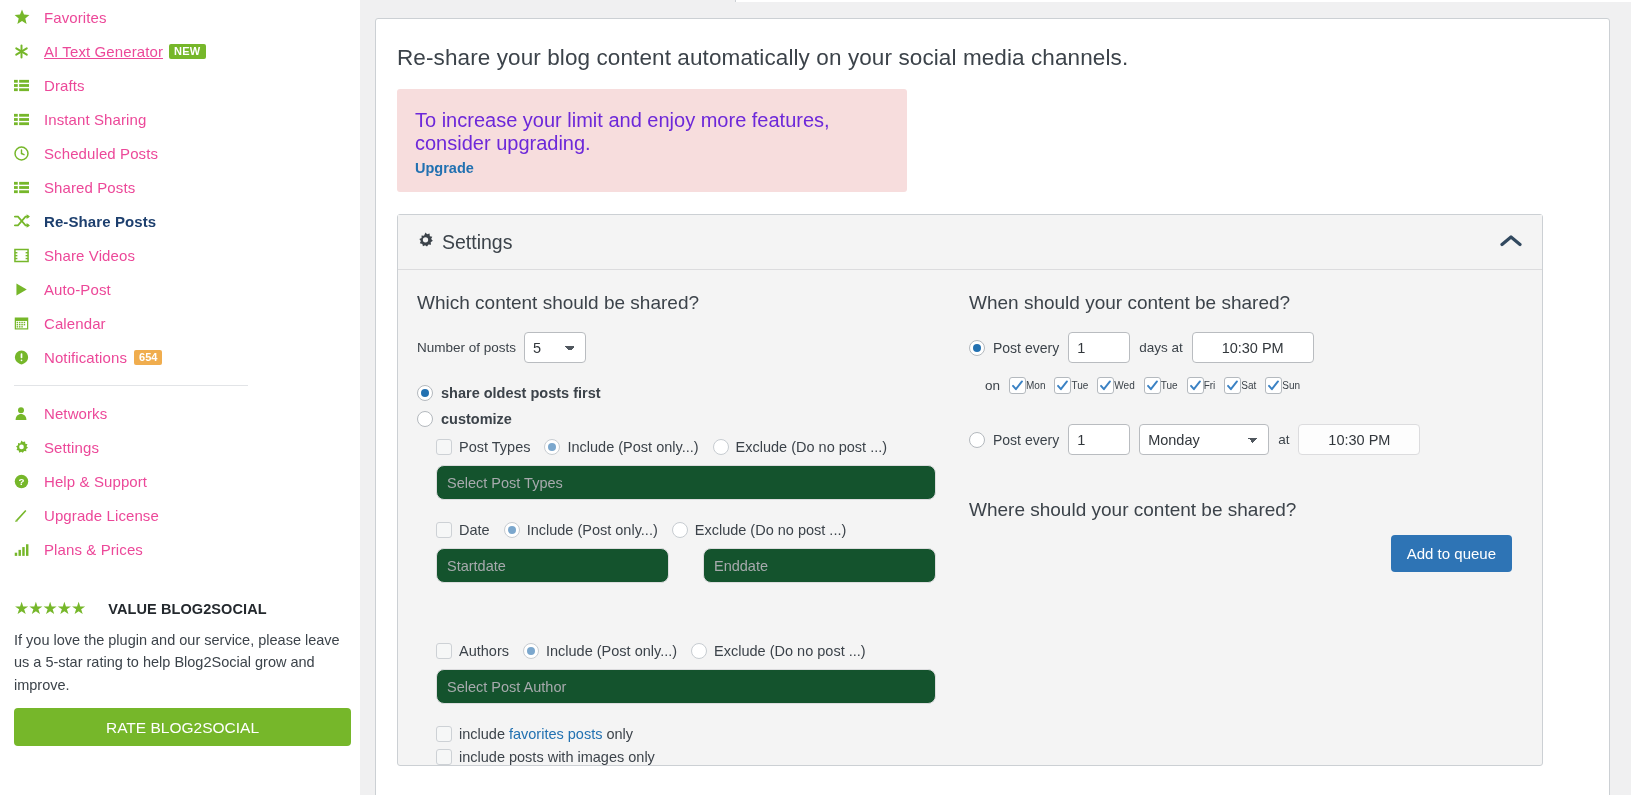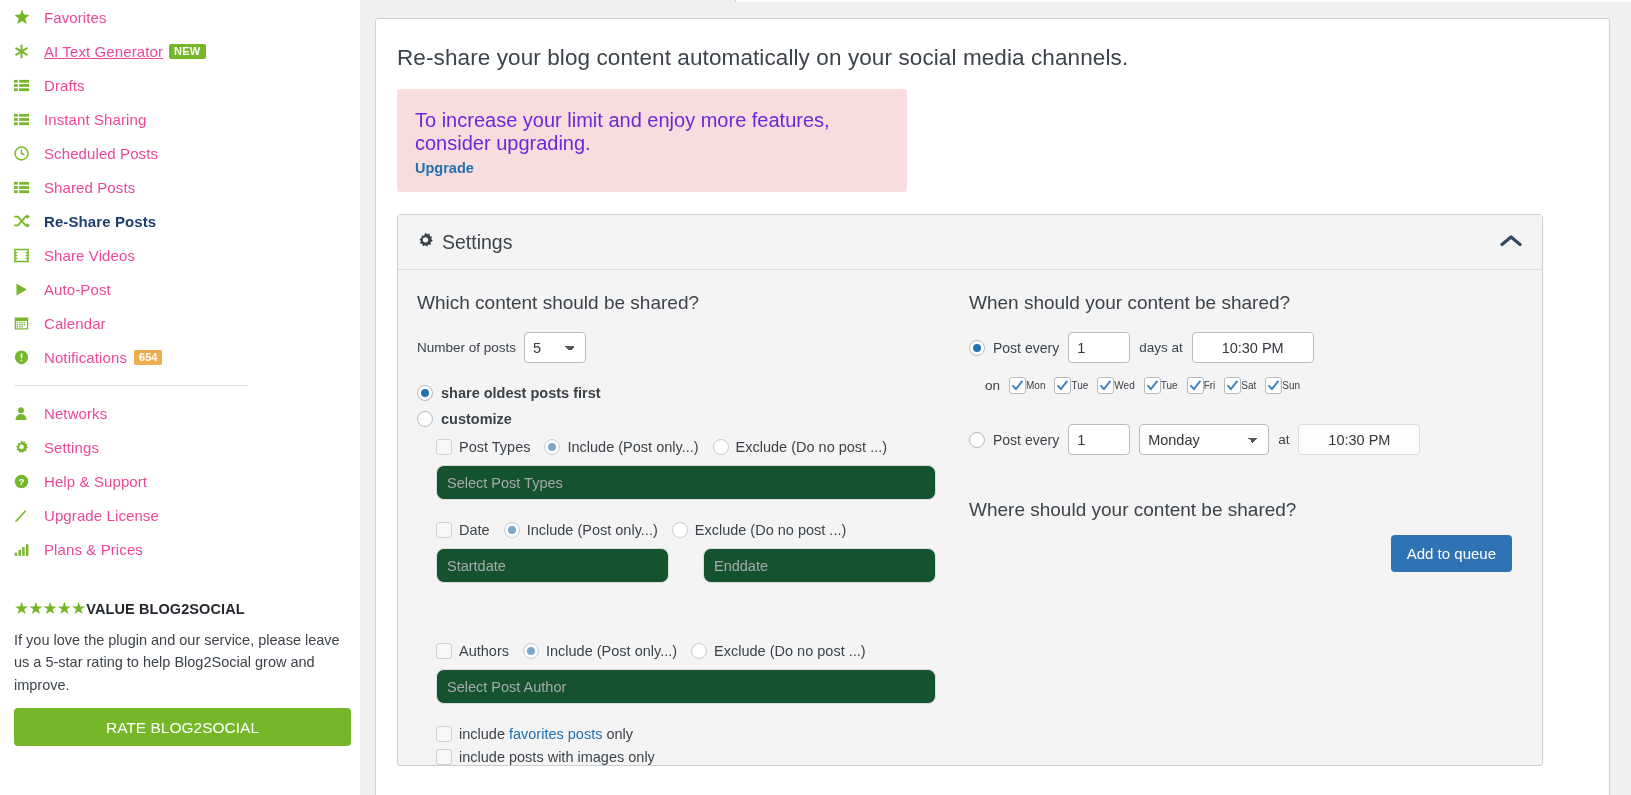--- a/index.html
+++ b/index.html
@@ -72,21 +72,21 @@
     height: 1px; background: #e2e4e7;
     margin: 11px 112px 10px 14px;
   }
 
   
   .rate-block { padding: 34px 14px 0 14px; }
   .rate-title { display: flex; align-items: center; }
   .stars { color: #76b72a; font-size: 17px; letter-spacing: -1px; line-height: 1; }
   .rate-heading {
     font-weight: bold; font-size: 14.5px; color: #23282d;
-    margin-left: 1px; letter-spacing: .1px;
+    margin-left: 23px; letter-spacing: .1px;
   }
   .rate-text {
     margin-top: 12px;
     font-size: 14.5px;
     line-height: 1.55;
     color: #3c434a;
   }
   .rate-btn {
     display: block;
     margin-top: 12px;

